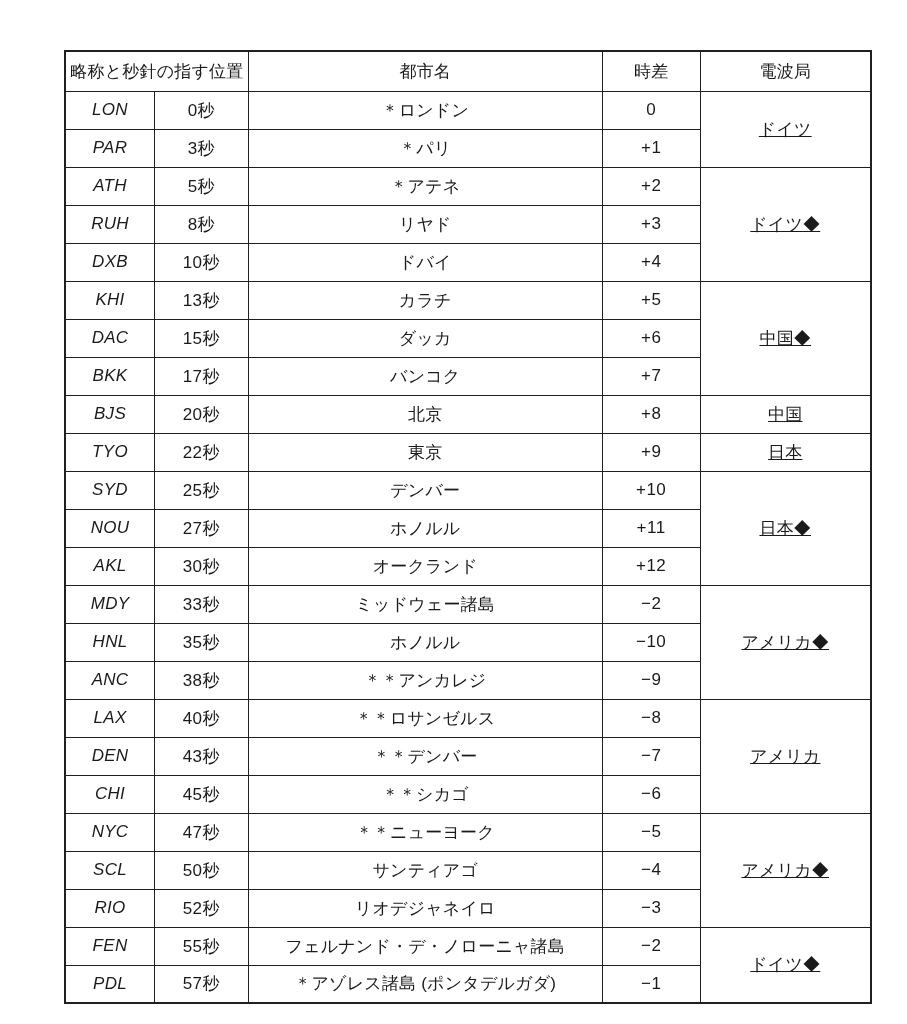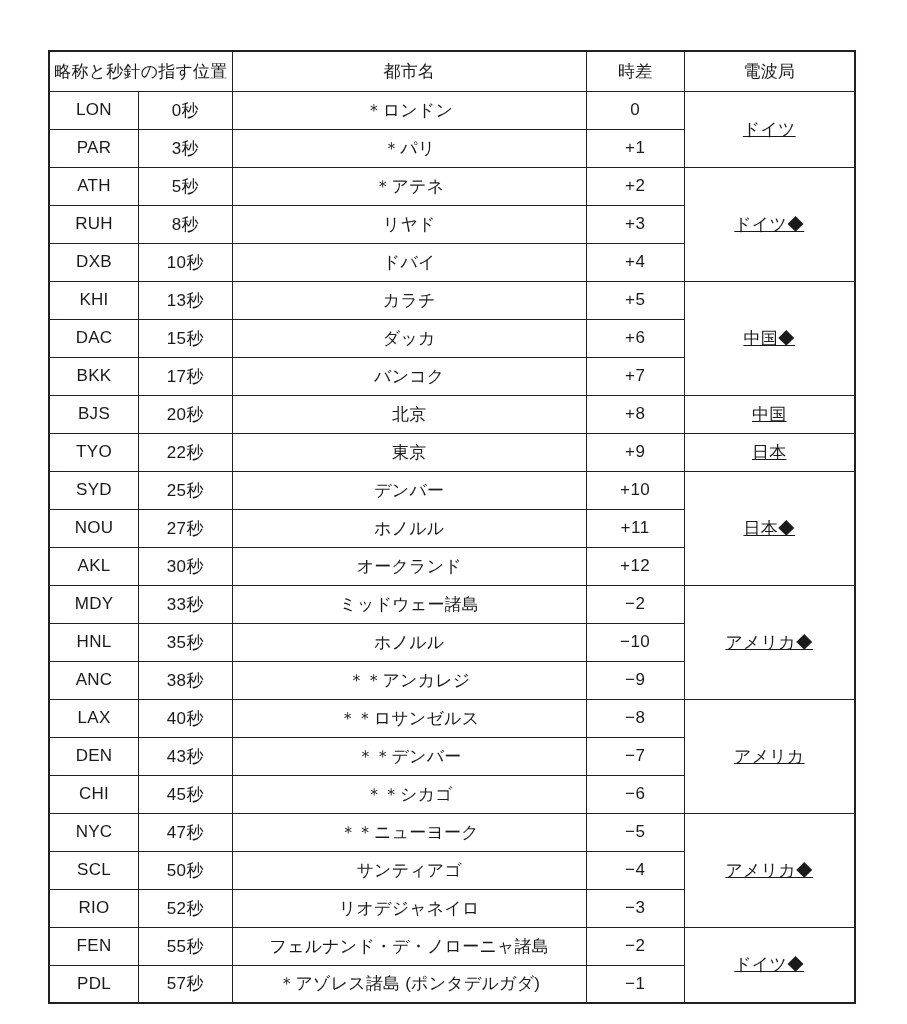--- a/index.html
+++ b/index.html
@@ -15,21 +15,21 @@
     overflow: hidden;
   }
   #page {
     position: relative;
     width: 907px;
     height: 1024px;
     background: #ffffff;
   }
   #table-wrap {
     position: absolute;
-    left: 48px;
+    left: 64px;
     top: 50px;
     width: 652px;
   }
   table.city-table {
     border-collapse: collapse;
     table-layout: fixed;
     width: 808px;
     background: #ffffff;
   }
   table.city-table td,
@@ -50,20 +50,21 @@
   }
   .col-abbr { width: 88px; }
   .col-sec  { width: 92px; }
   .col-city { width: 348px; }
   .col-diff { width: 96px; }
   .col-stn  { width: 168px; }
 
   td.abbr {
     font-size: 16.5px;
     letter-spacing: 0.3px;
+    font-style: italic;
   }
   td.sec {
     font-size: 17px;
     letter-spacing: 0.5px;
   }
   td.city {
     text-align: left;
     padding-left: 12px;
     font-size: 17px;
     letter-spacing: 0.2px;

